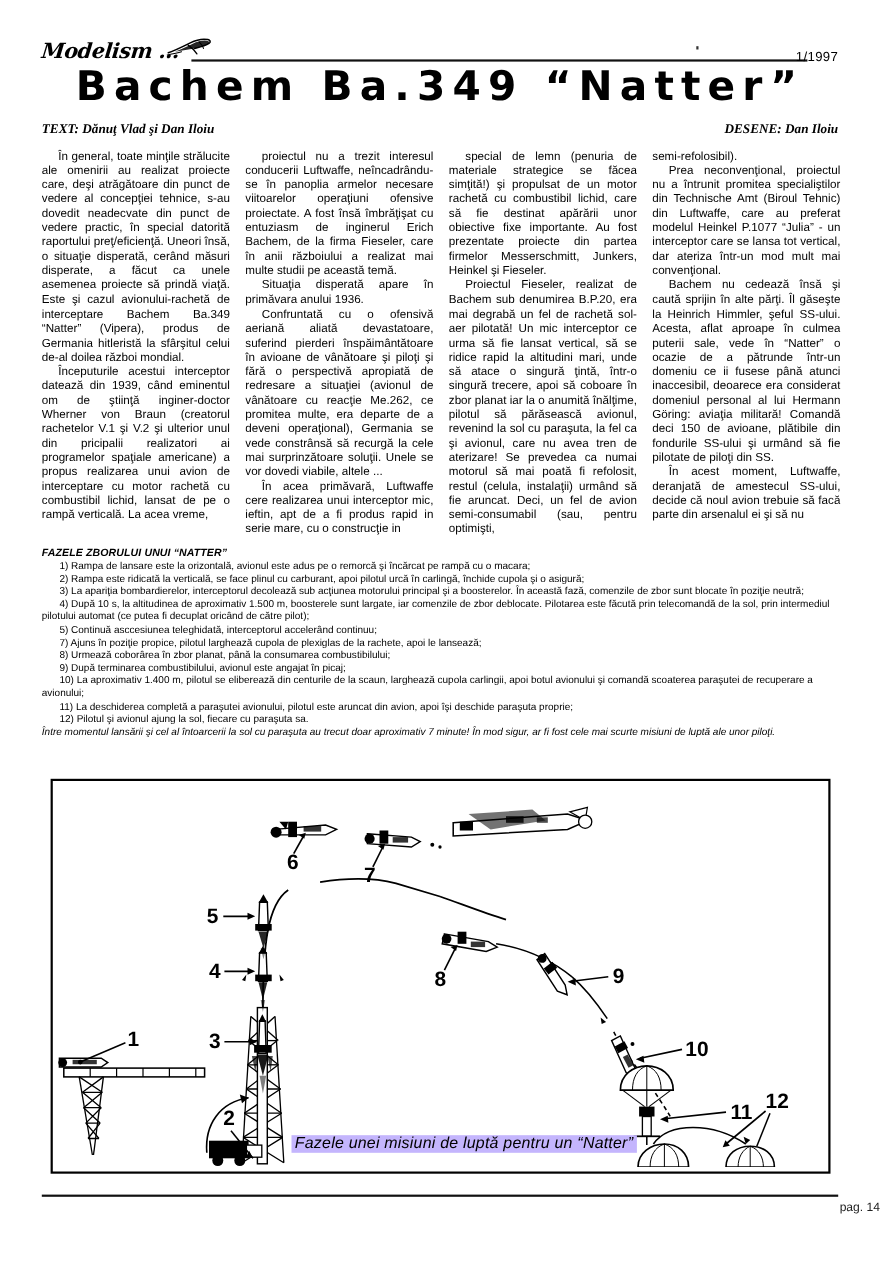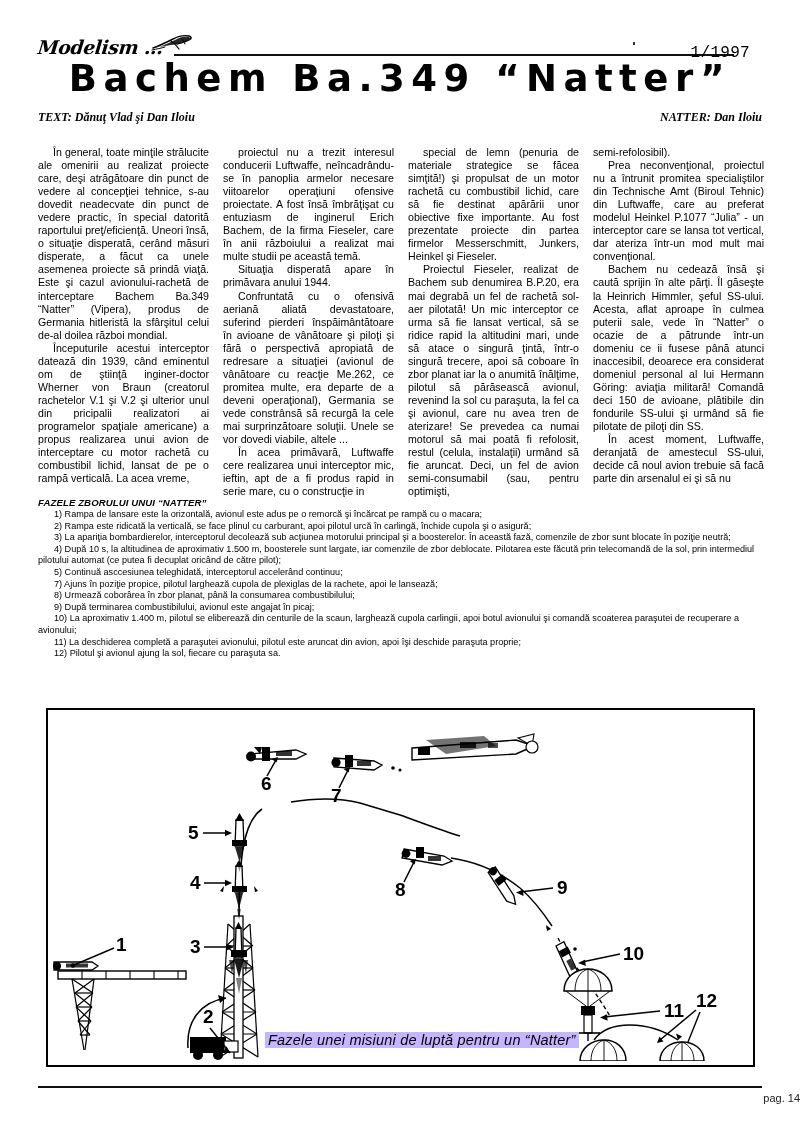--- a/index.html
+++ b/index.html
@@ -48,23 +48,23 @@
   }
   .masthead-rule {
     position: absolute;
     left: 136px; top: 18px;
     width: 560px;
     height: 2px;
     background: #111;
   }
   .issue {
     position: absolute;
-    right: 12px; top: 8px;
-    font-family: Liberation Mono, monospace;
-    font-size: 16px;
+    right: 0; top: 8px;
+    font-family: Liberation Sans, sans-serif;
+    font-size: 12px;
     letter-spacing: 0.3px;
   }
   .dot-speck {
     position: absolute;
     left: 595px; top: 6px;
     width: 2px; height: 3px;
     background: #333;
   }
 
   
@@ -92,21 +92,21 @@
     font-style: italic;
     font-weight: 700;
     font-size: 12px;
   }
   .byline .left { position: absolute; left: 0; top: 0; text-align: center; }
   .byline .right { position: absolute; right: 0; top: 0; }
 
   
   .columns {
     position: absolute;
-    left: 38px; top: 146px;
+    left: 38px; top: 136px;
     width: 726px;
     height: 352px;
     display: flex;
     gap: 14px;
   }
   .col {
     width: 171px;
     font-family: "Liberation Sans", sans-serif;
     font-size: 10.6px;
     line-height: 13.05px;
@@ -215,31 +215,31 @@
     </svg>
     <div class="masthead-rule"></div>
     <div class="dot-speck"></div>
     <div class="issue">1/1997</div>
   </div>
 
   <div class="title">Bachem Ba.349 “Natter”</div>
 
   <div class="byline">
     <div class="left">TEXT: Dănuţ Vlad şi Dan Iloiu</div>
-    <div class="right">NATTER: Dan Iloiu</div>
+    <div class="right">DESENE: Dan Iloiu</div>
   </div>
 
   <div class="columns">
     <div class="col">
       <p>În general, toate minţile strălucite ale omenirii au realizat proiecte care, deşi atrăgătoare din punct de vedere al concepţiei tehnice, s-au dovedit neadecvate din punct de vedere practic, în special datorită raportului preţ/eficienţă. Uneori însă, o situaţie disperată, cerând măsuri disperate, a făcut ca unele asemenea proiecte să prindă viaţă. Este şi cazul avionului-rachetă de interceptare Bachem Ba.349 “Natter” (Vipera), produs de Germania hitleristă la sfârşitul celui de-al doilea război mondial.</p>
       <p>Începuturile acestui interceptor datează din 1939, când eminentul om de ştiinţă inginer-doctor Wherner von Braun (creatorul rachetelor V.1 şi V.2 şi ulterior unul din pricipalii realizatori ai programelor spaţiale americane) a propus realizarea unui avion de interceptare cu motor rachetă cu combustibil lichid, lansat de pe o rampă verticală. La acea vreme,</p>
     </div>
     <div class="col">
       <p>proiectul nu a trezit interesul conducerii Luftwaffe, neîncadrându-se în panoplia armelor necesare viitoarelor operaţiuni ofensive proiectate. A fost însă îmbrăţişat cu entuziasm de inginerul Erich Bachem, de la firma Fieseler, care în anii războiului a realizat mai multe studii pe această temă.</p>
-      <p>Situaţia disperată apare în primăvara anului 1944.</p>
+      <p>Situaţia disperată apare în primăvara anului 1936.</p>
       <p>Confruntată cu o ofensivă aeriană aliată devastatoare, suferind pierderi înspăimântătoare în avioane de vânătoare şi piloţi şi fără o perspectivă apropiată de redresare a situaţiei (avionul de vânătoare cu reacţie Me.262, ce promitea multe, era departe de a deveni operaţional), Germania se vede constrânsă să recurgă la cele mai surprinzătoare soluţii. Unele se vor dovedi viabile, altele ...</p>
       <p>În acea primăvară, Luftwaffe cere realizarea unui interceptor mic, ieftin, apt de a fi produs rapid in serie mare, cu o construcţie in</p>
     </div>
     <div class="col">
       <p>special de lemn (penuria de materiale strategice se făcea simţită!) şi propulsat de un motor rachetă cu combustibil lichid, care să fie destinat apărării unor obiective fixe importante. Au fost prezentate proiecte din partea firmelor Messerschmitt, Junkers, Heinkel şi Fieseler.</p>
       <p>Proiectul Fieseler, realizat de Bachem sub denumirea B.P.20, era mai degrabă un fel de rachetă sol-aer pilotată! Un mic interceptor ce urma să fie lansat vertical, să se ridice rapid la altitudini mari, unde să atace o singură ţintă, într-o singură trecere, apoi să coboare în zbor planat iar la o anumită înălţime, pilotul să părăsească avionul, revenind la sol cu paraşuta, la fel ca şi avionul, care nu avea tren de aterizare! Se prevedea ca numai motorul să mai poată fi refolosit, restul (celula, instalaţii) urmând să fie aruncat. Deci, un fel de avion semi-consumabil (sau, pentru optimişti,</p>
     </div>
     <div class="col">
       <p class="noindent">semi-refolosibil).</p>
       <p>Prea neconvenţional, proiectul nu a întrunit promitea specialiştilor din Technische Amt (Biroul Tehnic) din Luftwaffe, care au preferat modelul Heinkel P.1077 “Julia” - un interceptor care se lansa tot vertical, dar ateriza într-un mod mult mai convenţional.</p>
@@ -254,20 +254,21 @@
     <p class="phase-item">2) Rampa este ridicată la verticală, se face plinul cu carburant, apoi pilotul urcă în carlingă, închide cupola şi o asigură;</p>
     <p class="phase-item">3) La apariţia bombardierelor, interceptorul decolează sub acţiunea motorului principal şi a boosterelor. În această fază, comenzile de zbor sunt blocate în poziţie neutră;</p>
     <p class="phase-item">4) După 10 s, la altitudinea de aproximativ 1.500 m, boosterele sunt largate, iar comenzile de zbor deblocate. Pilotarea este făcută prin telecomandă de la sol, prin intermediul pilotului automat (ce putea fi decuplat oricând de către pilot);</p>
     <p class="phase-item">5) Continuă asccesiunea teleghidată, interceptorul accelerând continuu;</p>
     <p class="phase-item">7) Ajuns în poziţie propice, pilotul larghează cupola de plexiglas de la rachete, apoi le lansează;</p>
     <p class="phase-item">8) Urmează coborârea în zbor planat, până la consumarea combustibilului;</p>
     <p class="phase-item">9) După terminarea combustibilului, avionul este angajat în picaj;</p>
     <p class="phase-item">10) La aproximativ 1.400 m, pilotul se eliberează din centurile de la scaun, larghează cupola carlingii, apoi botul avionului şi comandă scoaterea paraşutei de recuperare a avionului;</p>
     <p class="phase-item">11) La deschiderea completă a paraşutei avionului, pilotul este aruncat din avion, apoi îşi deschide paraşuta proprie;</p>
     <p class="phase-item">12) Pilotul şi avionul ajung la sol, fiecare cu paraşuta sa.</p>
+    <p class="phase-note">Între momentul lansării şi cel al întoarcerii la sol cu paraşuta au trecut doar aproximativ 7 minute! În mod sigur, ar fi fost cele mai scurte misiuni de luptă ale unor piloţi.</p>
   </div>
 
   <div class="figure">
     <svg width="701" height="351" viewBox="0 0 701 351">
 
       <g fill="none" stroke="#000" stroke-width="1.6">
 
         <path d="M191 318 L191 208 C191 150 195 112 214 99"></path>
         <path d="M243 92 C268 88 292 88 312 93 L352 105"></path>
         <path d="M352 105 C372 112 392 120 412 126"></path>

